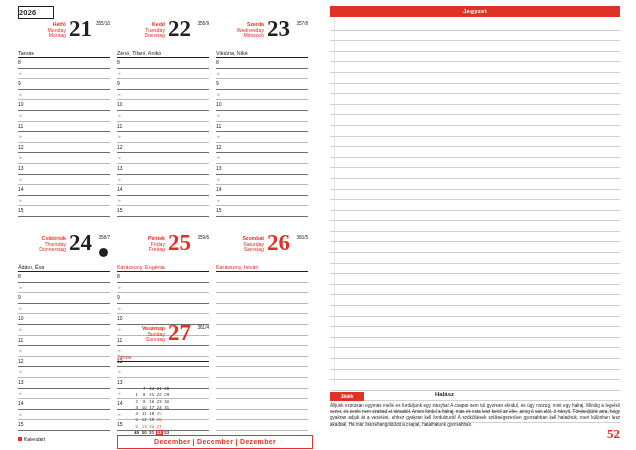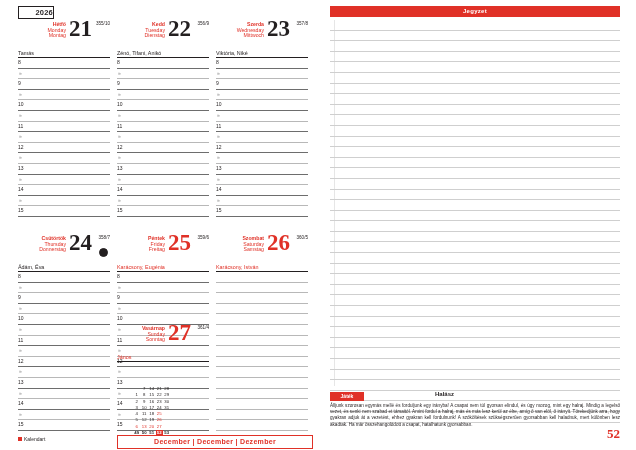--- a/index.html
+++ b/index.html
@@ -10,21 +10,21 @@
     color:#231f20;
     overflow:hidden;
   }
   .page{position:relative;width:636px;height:450px;}
 
   
   .left{position:absolute;left:18px;top:6px;width:292px;height:438px;}
   .year-box{
     position:absolute;left:0;top:0;width:34px;height:11px;
     border:1px solid #231f20;
-    font-size:7.5px;font-weight:bold;line-height:11px;text-align:right;
+    font-size:7.5px;font-weight:bold;line-height:11px;text-align:left;
     letter-spacing:.2px;
   }
   .daycol{position:absolute;top:14px;width:92px;}
   .daycol.c1{left:0;}
   .daycol.c2{left:99px;}
   .daycol.c3{left:198px;}
   .daycol.r2{top:228px;}
   .dayhead{position:relative;height:30px;}
   .dnames{
     position:absolute;left:0;top:2px;width:48px;text-align:right;

